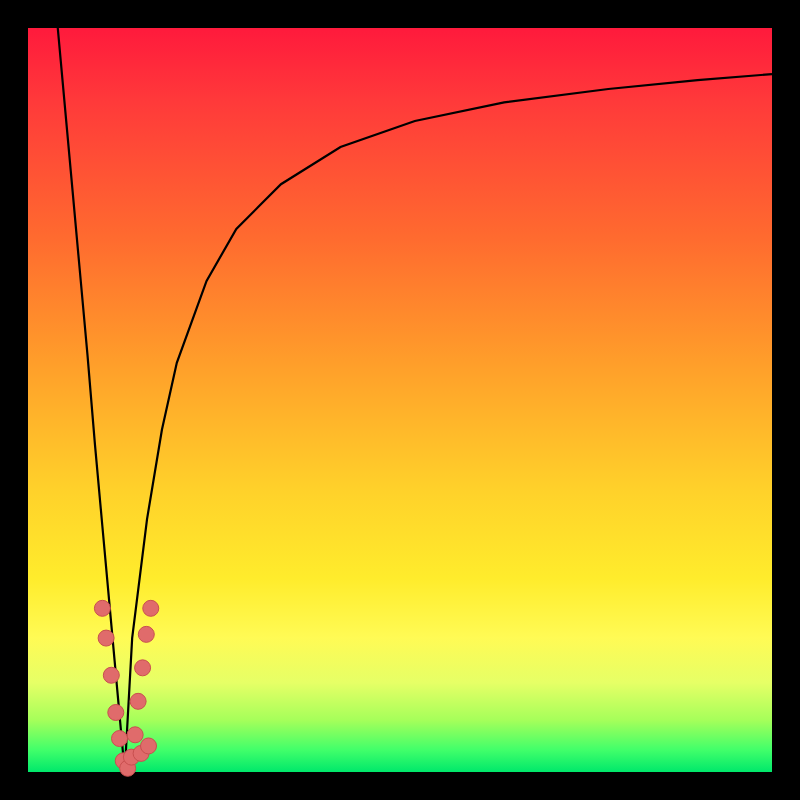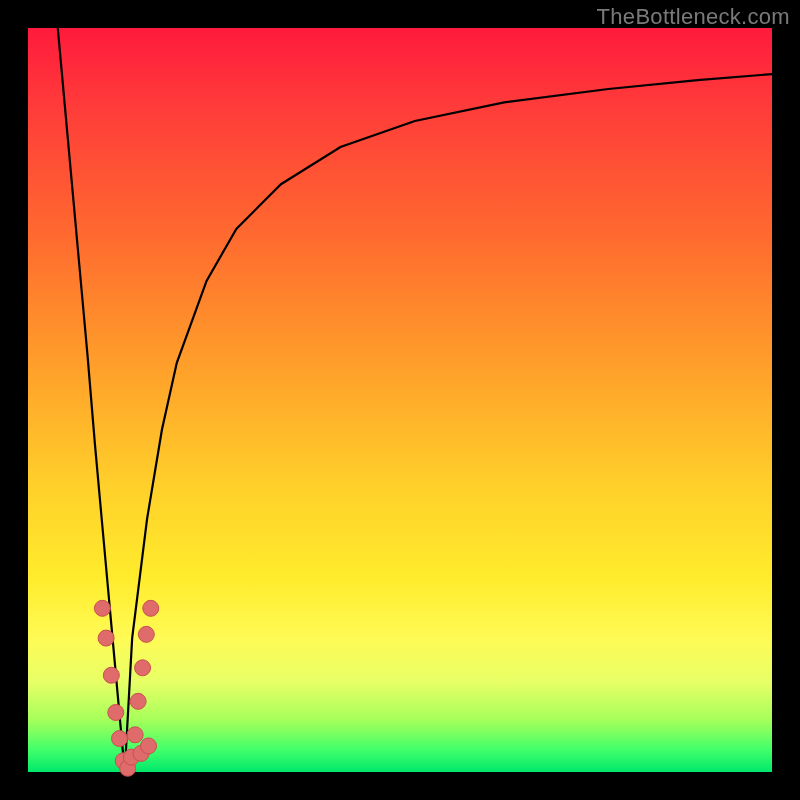--- a/index.html
+++ b/index.html
@@ -64,21 +64,20 @@
   .dot {
     fill: #e06b6b;
     stroke: #c84f4f;
     stroke-width: 1;
   }
 </style>
 </head>
 <body>
 
 <div class="frame">
-  <div class="watermark">TheBottleneck.com</div>
   <div class="plot-area">
     <svg class="curves" viewBox="0 0 744 744">
       <path id="left-branch" class="curve-path" d="M29.76 0.00 L37.20 81.84 L44.64 163.68 L52.08 245.52 L59.52 327.36 L66.96 416.64 L74.40 498.48 L81.84 580.32 L89.28 662.16 L96.72 744.00 "></path>
       <path id="right-branch" class="curve-path" d="M 96.72 744.00 Q 100.44 677.04 104.16 610.08 Q 111.60 550.56 119.04 491.04 Q 126.48 446.40 133.92 401.76 Q 141.36 368.28 148.80 334.80 Q 163.68 293.88 178.56 252.96 Q 193.44 226.92 208.32 200.88 Q 230.64 178.56 252.96 156.24 Q 282.72 137.64 312.48 119.04 Q 349.68 106.02 386.88 93.00 Q 431.52 83.70 476.16 74.40 Q 528.24 67.70 580.32 61.01 Q 624.96 56.54 669.60 52.08 Q 706.80 49.10 744.00 46.13 "></path>
       <g id="dots">
           <circle cx="74.40" cy="580.32" r="8" class="dot"></circle>
           <circle cx="78.12" cy="610.08" r="8" class="dot"></circle>
           <circle cx="83.33" cy="647.28" r="8" class="dot"></circle>
           <circle cx="87.79" cy="684.48" r="8" class="dot"></circle>
           <circle cx="91.51" cy="710.52" r="8" class="dot"></circle>

